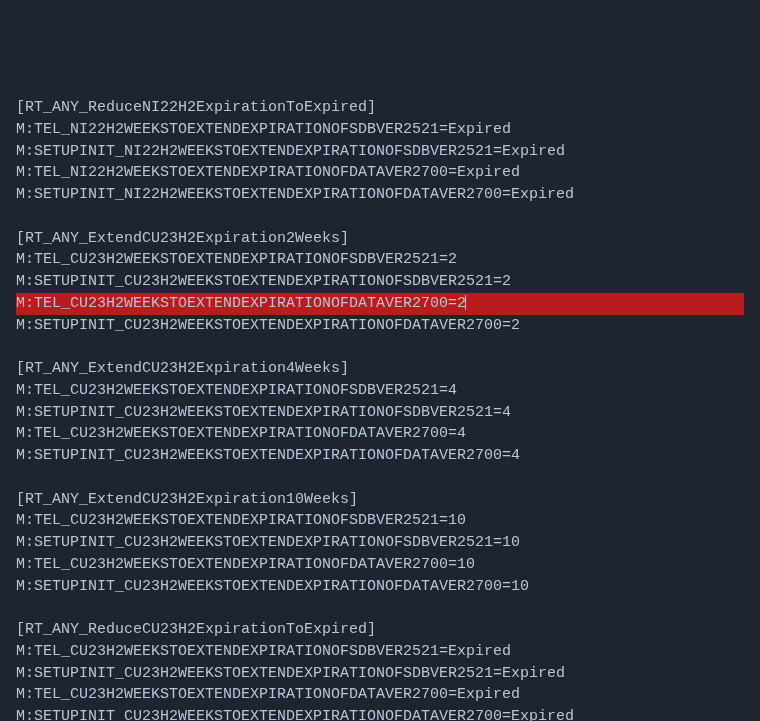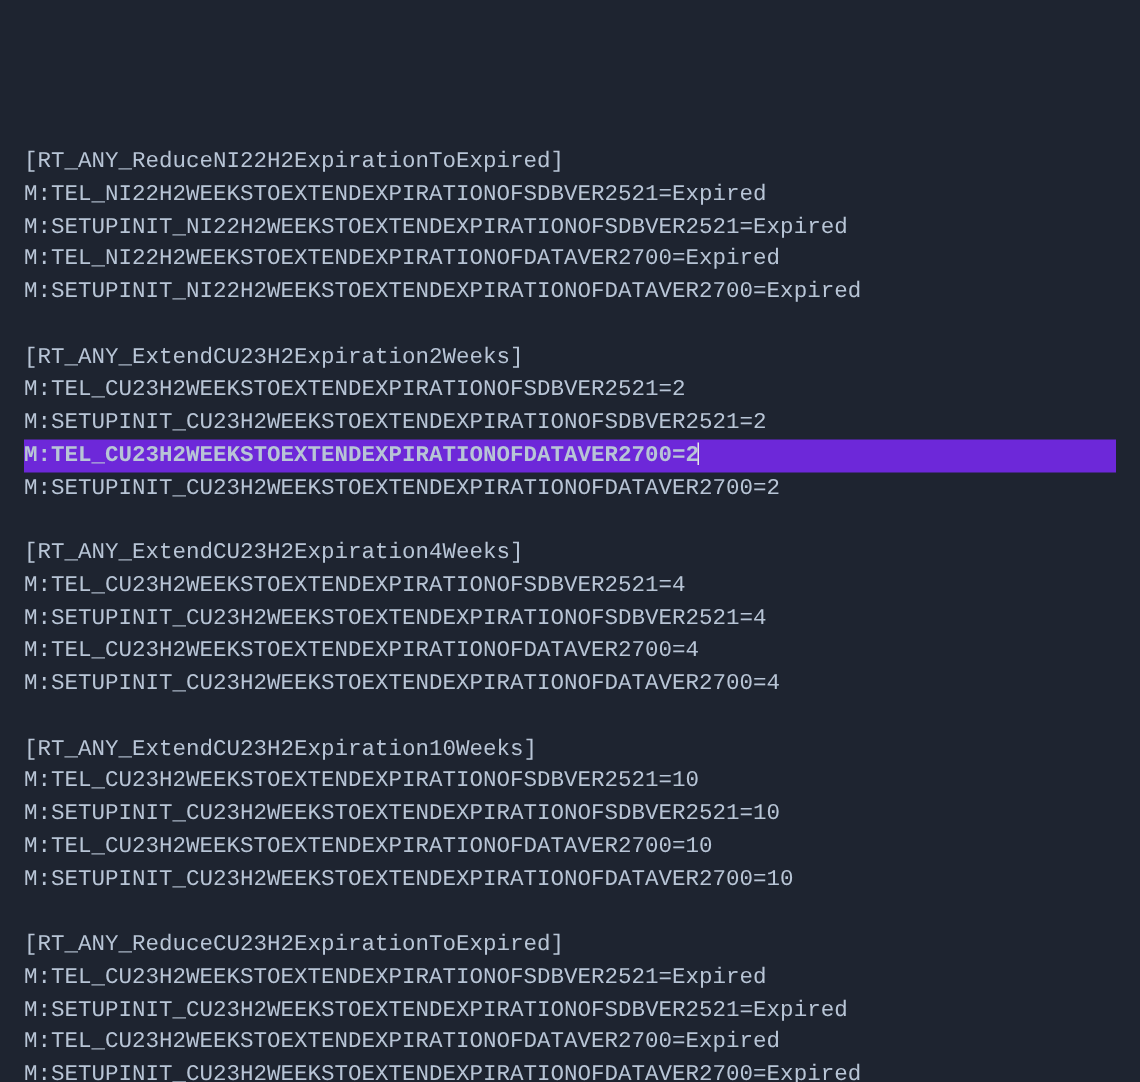--- a/index.html
+++ b/index.html
@@ -12,23 +12,22 @@
       padding: 10px 16px;
       width: 760px;
       white-space: pre;
       overflow: hidden;
     }
     .line {
       display: block;
       color: #b8c5d6;
     }
     .cursor-line {
-      background-color: #6d28d9;
+      background-color: #b91c1c;
       position: relative;
-      font-weight: bold;
     }
     .cursor {
       display: inline-block;
       width: 1px;
       height: 1em;
       background: #e8e8e8;
       vertical-align: text-top;
       margin-left: -1px;
     }
     .blank { height: 1.45em; }

